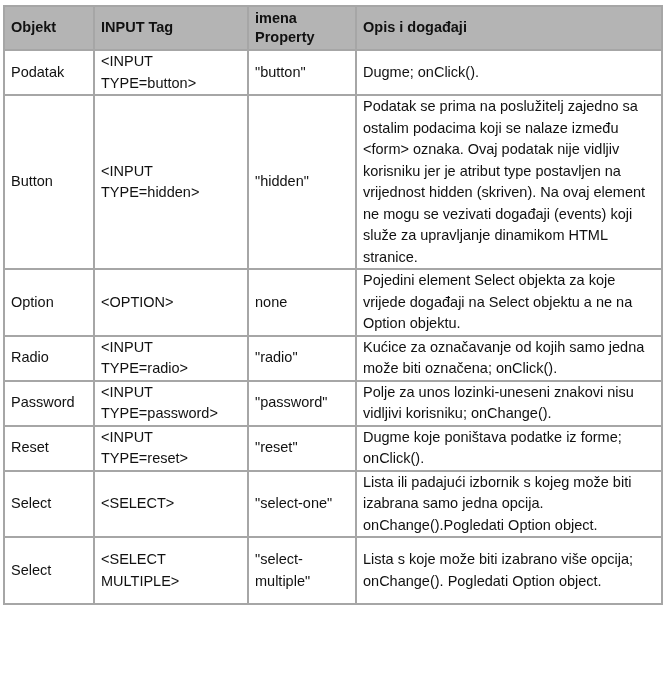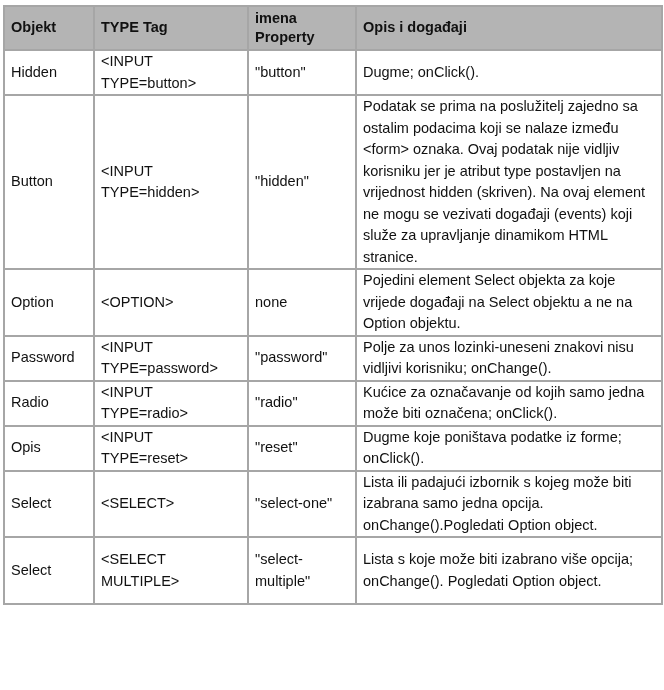--- a/index.html
+++ b/index.html
@@ -27,58 +27,58 @@
 <table class="tbl">
   <colgroup>
     <col style="width:90px">
     <col style="width:154px">
     <col style="width:108px">
     <col style="width:306px">
   </colgroup>
   <thead>
     <tr>
       <th>Objekt</th>
-      <th>TYPE Tag</th>
+      <th>INPUT Tag</th>
       <th style="line-height:19px">imena Property</th>
       <th>Opis i događaji</th>
     </tr>
   </thead>
   <tbody>
     <tr style="height:44px">
-      <td>Hidden</td>
+      <td>Podatak</td>
       <td>&lt;INPUT TYPE=button&gt;</td>
       <td>"button"</td>
       <td class="desc mid">Dugme; onClick().</td>
     </tr>
     <tr style="height:173px">
       <td>Button</td>
       <td>&lt;INPUT TYPE=hidden&gt;</td>
       <td>"hidden"</td>
       <td class="desc">Podatak se prima na poslužitelj zajedno sa ostalim podacima koji se nalaze između &lt;form&gt; oznaka. Ovaj podatak nije vidljiv korisniku jer je atribut type postavljen na vrijednost hidden (skriven). Na ovaj element ne mogu se vezivati događaji (events) koji služe za upravljanje dinamikom HTML stranice.</td>
     </tr>
     <tr style="height:65px">
       <td>Option</td>
       <td>&lt;OPTION&gt;</td>
       <td class="ital">none</td>
       <td class="desc">Pojedini element Select objekta za koje vrijede događaji na Select objektu a ne na Option objektu.</td>
     </tr>
     <tr style="height:44px">
+      <td>Radio</td>
+      <td>&lt;INPUT TYPE=radio&gt;</td>
+      <td>"radio"</td>
+      <td class="desc">Kućice za označavanje od kojih samo jedna može biti označena; onClick().</td>
+    </tr>
+    <tr style="height:44px">
       <td>Password</td>
       <td>&lt;INPUT TYPE=password&gt;</td>
       <td>"password"</td>
       <td class="desc">Polje za unos lozinki-uneseni znakovi nisu vidljivi korisniku; onChange().</td>
     </tr>
     <tr style="height:44px">
-      <td>Radio</td>
-      <td>&lt;INPUT TYPE=radio&gt;</td>
-      <td>"radio"</td>
-      <td class="desc">Kućice za označavanje od kojih samo jedna može biti označena; onClick().</td>
-    </tr>
-    <tr style="height:44px">
-      <td>Opis</td>
+      <td>Reset</td>
       <td>&lt;INPUT TYPE=reset&gt;</td>
       <td>"reset"</td>
       <td class="desc">Dugme koje poništava podatke iz forme; onClick().</td>
     </tr>
     <tr style="height:65px">
       <td>Select</td>
       <td>&lt;SELECT&gt;</td>
       <td>"select-one"</td>
       <td class="desc">Lista ili padajući izbornik s kojeg može biti izabrana samo jedna opcija. onChange().Pogledati Option object.</td>
     </tr>

